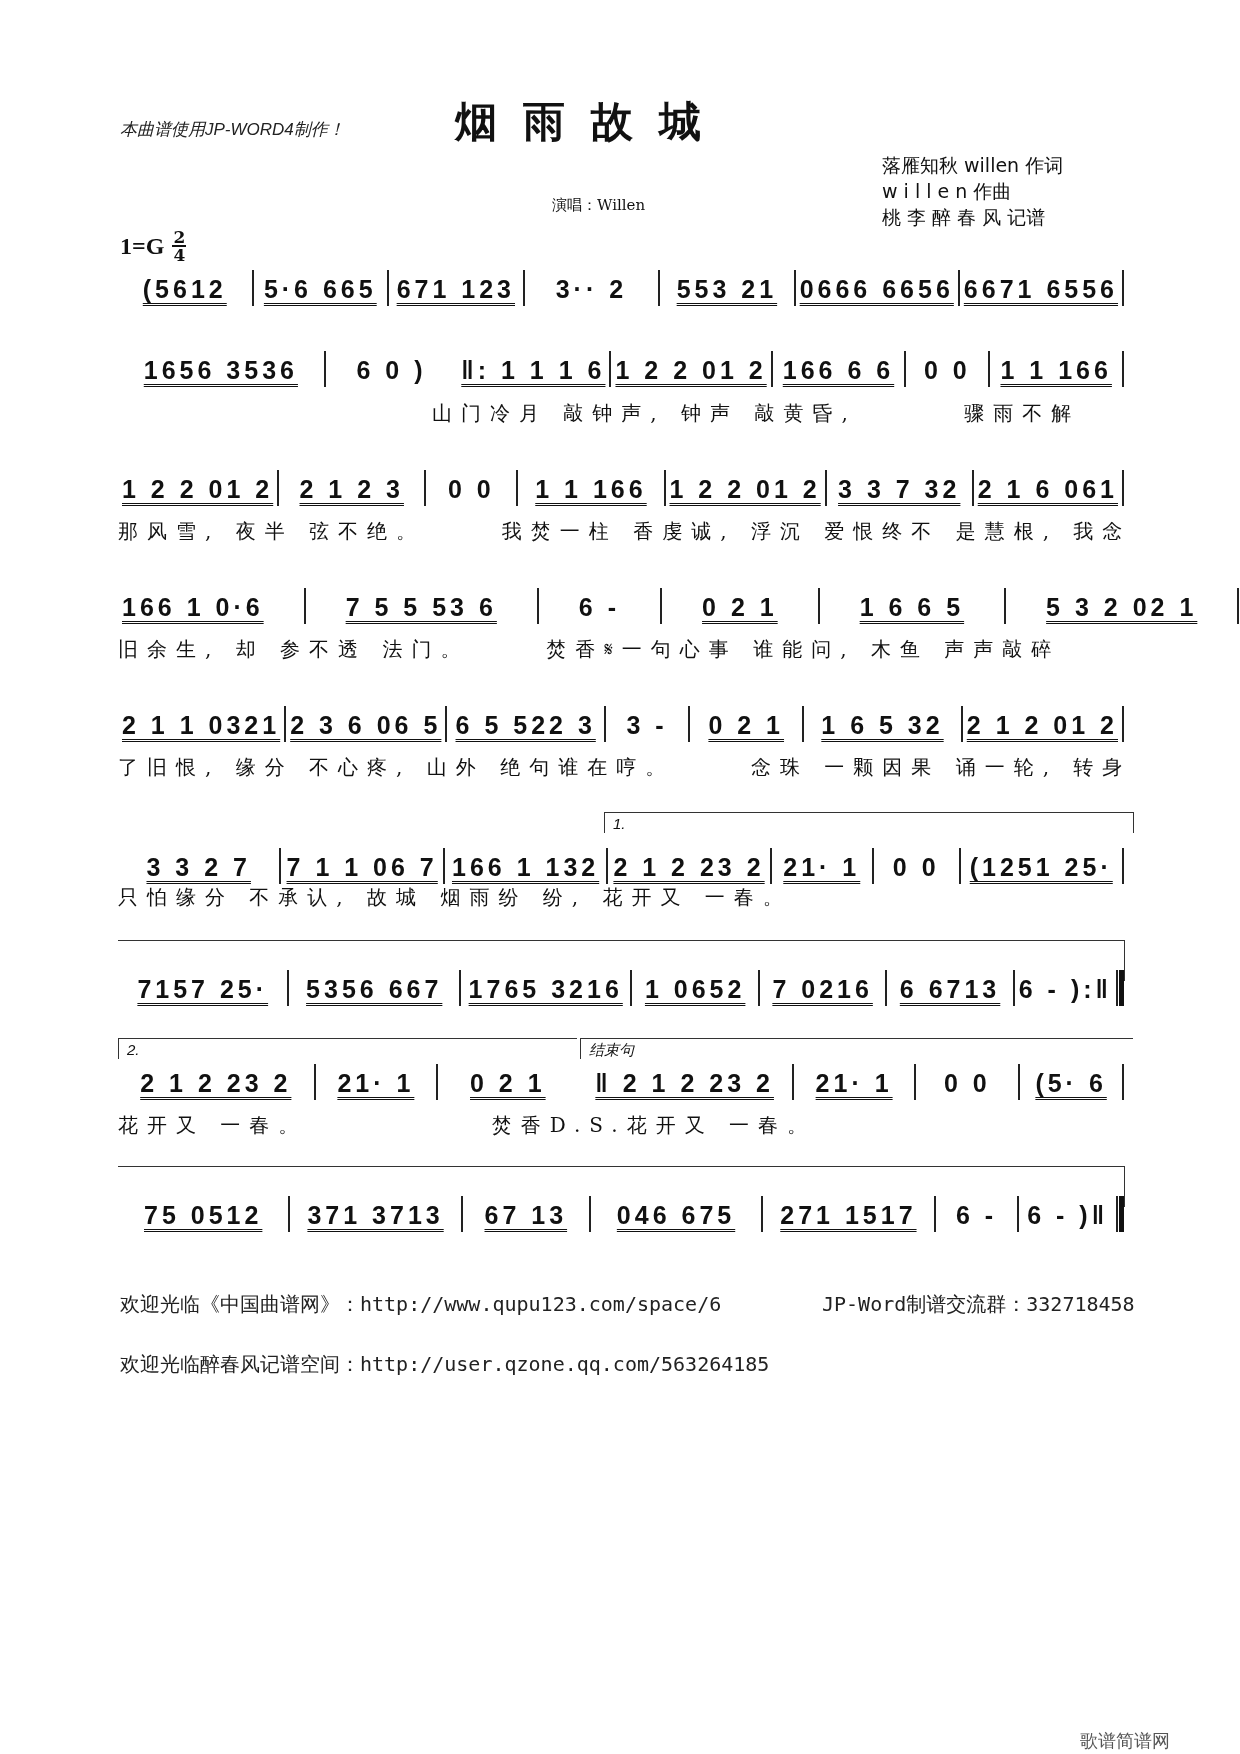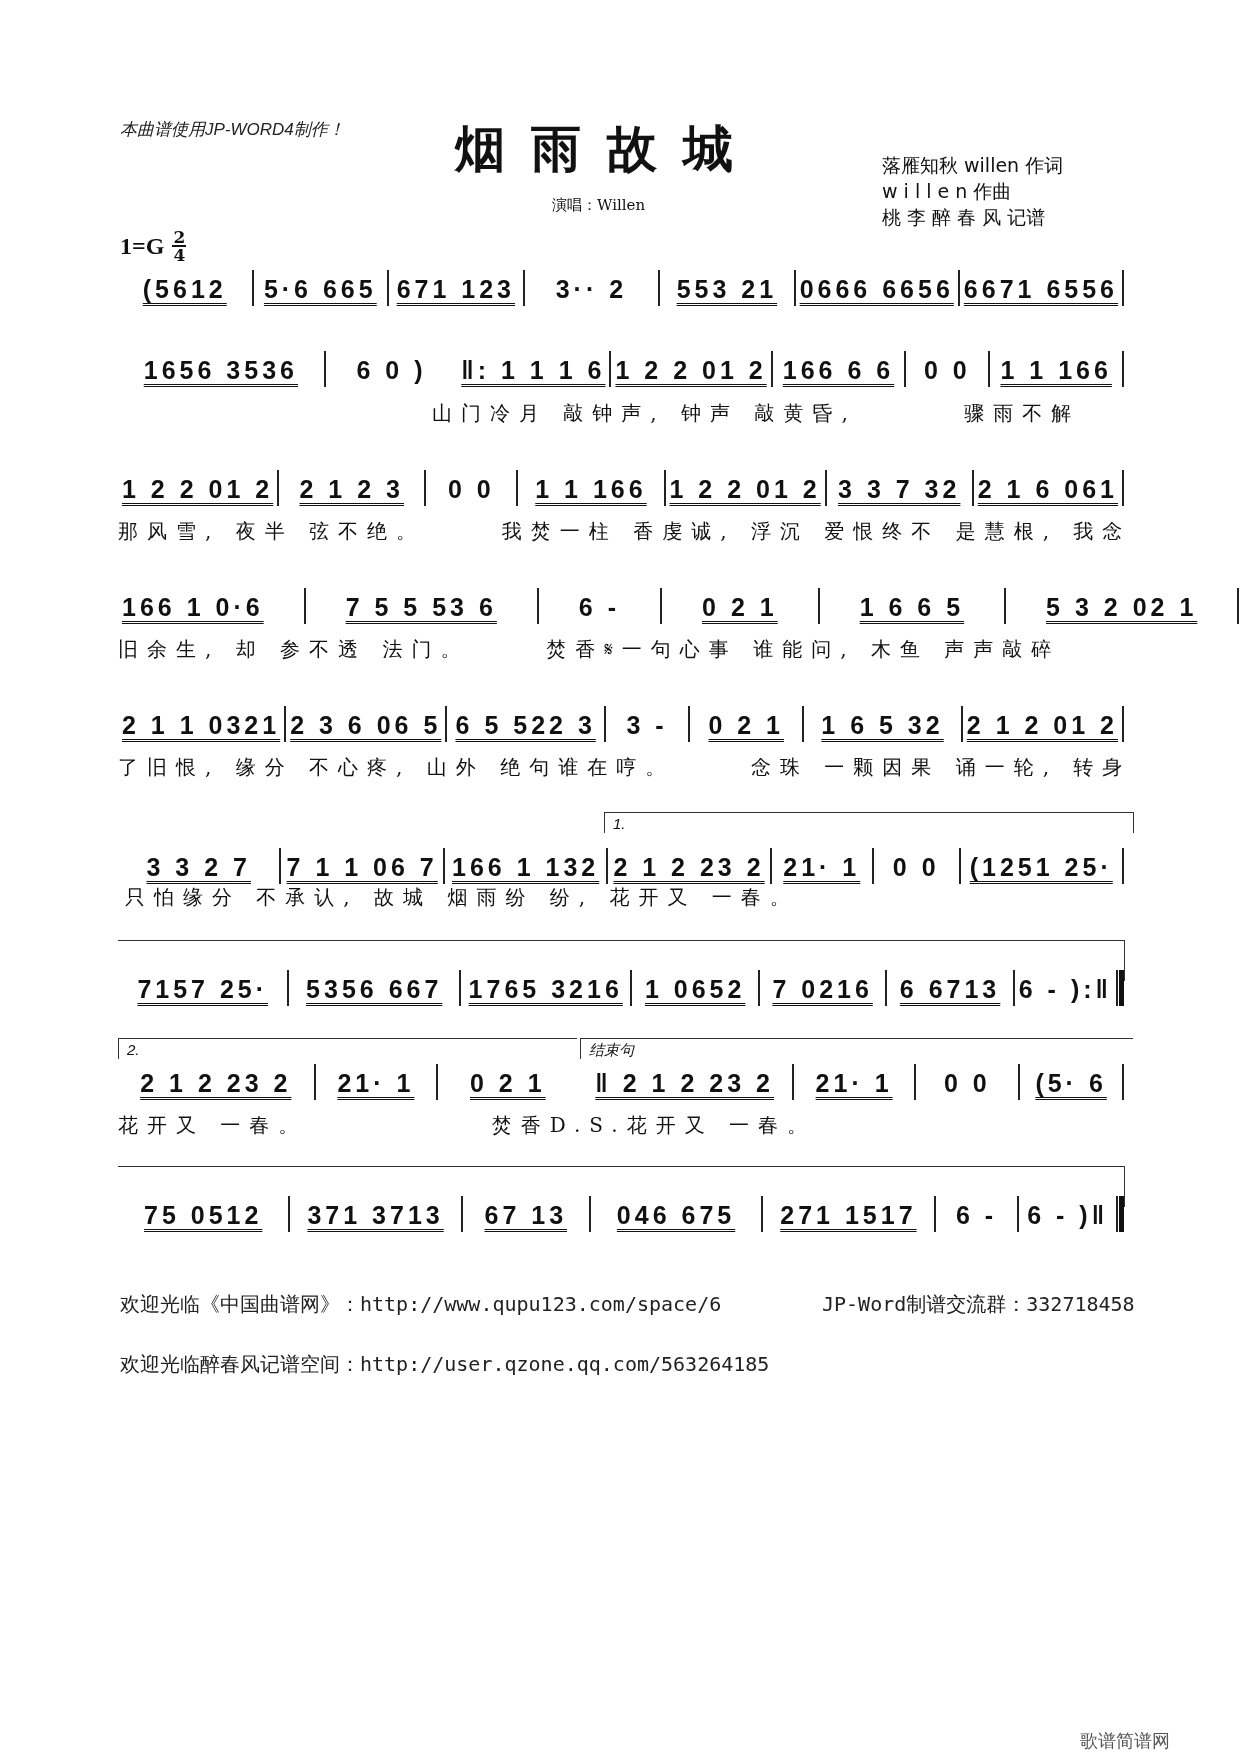--- a/index.html
+++ b/index.html
@@ -1,19 +1,19 @@
 <!DOCTYPE html>
 <html><head>
 <meta charset="utf-8">
 <style>
   html, body { margin:0; padding:0; background:#ffffff; }
   body { width:1240px; height:1754px; position:relative; overflow:hidden; color:#111; font-family:"DejaVu Sans", sans-serif; }
   .abs { position:absolute; }
   .tool-note { left:120px; top:118px; font-size:17px; font-style:italic; font-family:"Liberation Sans", sans-serif; color:#222; }
-  .title { left:455px; top:116px; font-size:50px; font-weight:bold; font-family:"DejaVu Serif", serif; letter-spacing:26px; }
+  .title { left:455px; top:94px; font-size:42px; font-weight:bold; font-family:"DejaVu Serif", serif; letter-spacing:26px; }
   .key { left:120px; top:192px; font-size:24px; font-weight:bold; font-family:"Liberation Serif", serif; display:flex; align-items:center; gap:8px;margin-top:37px; }
   .frac { display:inline-flex; flex-direction:column; align-items:center; font-size:17px; line-height:16px; font-family:"DejaVu Serif", serif; }
   .singer { left:552px; top:196px; font-size:15px; font-family:"DejaVu Serif", serif; }
   .credits { left:882px; top:152px; font-size:19px; line-height:26px; font-family:"DejaVu Sans", sans-serif; }
   .credits div { white-space:pre; }
 
   .row { position:absolute; left:118px; width:1006px; display:flex; align-items:flex-end; }
   .notes { font-family:"Liberation Sans", sans-serif; font-weight:bold; font-size:25px; letter-spacing:4px; white-space:pre; line-height:34px; }
   .measure { flex:1; display:flex; justify-content:space-around; align-items:flex-end; padding:0 4px; position:relative; }
   .bar { width:2px; height:36px; background:#222; flex:none; }
@@ -147,21 +147,21 @@
   <span class="bar"></span>
   <span class="measure"><span class="grp">2 1 2 23 2</span></span>
   <span class="bar"></span>
   <span class="measure" style="flex:0.6"><span class="grp">21· 1</span></span>
   <span class="bar"></span>
   <span class="measure" style="flex:0.5"><span>0 0</span></span>
   <span class="bar"></span>
   <span class="measure"><span class="grp">(1251 25·</span></span>
   <span class="bar"></span>
 </div>
-<div class="lyr" style="top:884px;margin-left:7px;">只怕缘分 不承认, 故城 烟雨纷 纷, 花开又 一春。</div>
+<div class="lyr" style="top:884px;">只怕缘分 不承认, 故城 烟雨纷 纷, 花开又 一春。</div>
 
 <div class="abs" style="left:118px; top:940px; width:1006px; height:40px; border-top:1.5px solid #333; border-right:1.5px solid #333;"></div>
 <div class="row notes" style="top:970px;">
   <span class="measure" style="flex:1.1"><span class="grp">7157 25·</span></span>
   <span class="bar"></span>
   <span class="measure" style="flex:1.1"><span class="grp">5356 667</span></span>
   <span class="bar"></span>
   <span class="measure" style="flex:1.1"><span class="grp">1765 3216</span></span>
   <span class="bar"></span>
   <span class="measure" style="flex:0.8"><span class="grp">1 0652</span></span>

